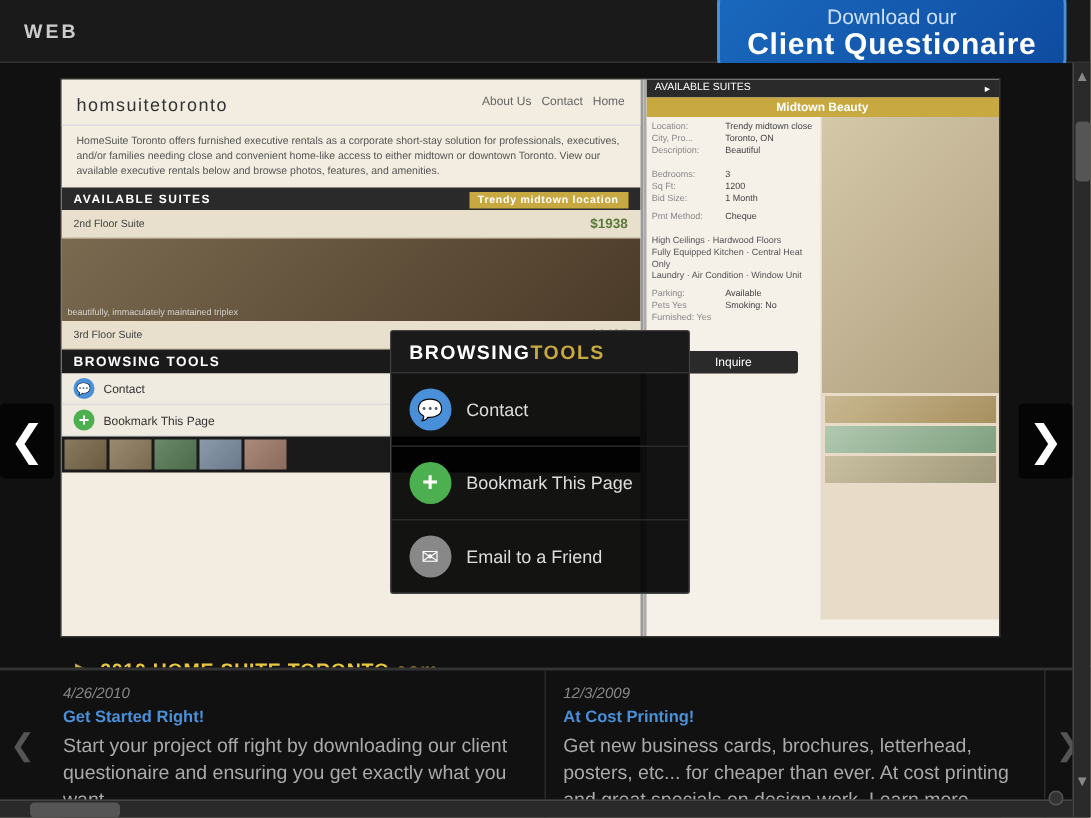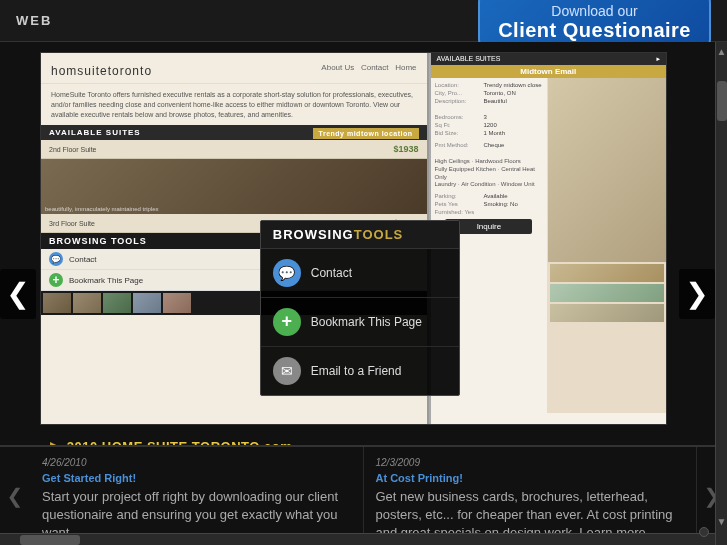--- a/index.html
+++ b/index.html
@@ -302,21 +302,21 @@
       margin-bottom: 2px;
       color: #444;
     }
     .detail-info-label { color: #888; width: 45%; }
     .inquire-btn {
       background: #2a2a2a;
       color: #fff;
       font-size: 8px;
       padding: 3px 10px;
       text-align: center;
-      margin: 4px auto;
+      margin: 19px auto;
       width: 80%;
       border-radius: 2px;
       cursor: pointer;
     }
 
     
     .nav-arrow {
       position: absolute;
       top: 50%;
       transform: translateY(-50%);
@@ -544,21 +544,21 @@
           <div class="suite-photo" style="background: linear-gradient(135deg,#8a9aaa,#6a7a8a)"></div>
           <div class="suite-photo" style="background: linear-gradient(135deg,#aa8a7a,#8a6a5a)"></div>
         </div>
       </div>
 
       <div class="site-detail">
         <div class="detail-header">
           <span>AVAILABLE SUITES</span>
           <span>▸</span>
         </div>
-        <div class="detail-title">Midtown Email</div>
+        <div class="detail-title">Midtown Beauty</div>
         <div class="detail-body">
           <div class="detail-left">
             <div class="detail-info-row">
               <span class="detail-info-label">Location:</span>
               <span>Trendy midtown close</span>
             </div>
             <div class="detail-info-row">
               <span class="detail-info-label">City, Pro...</span>
               <span>Toronto, ON</span>
             </div>

